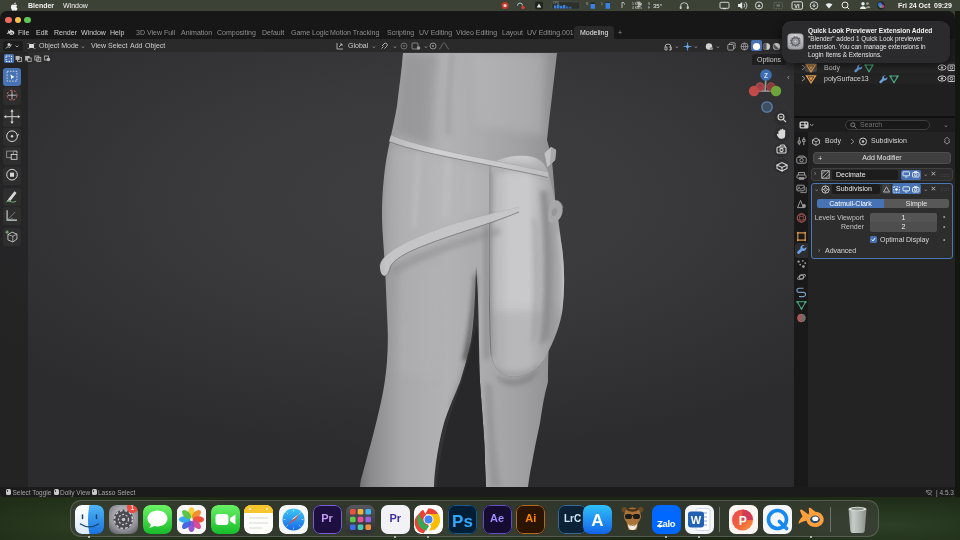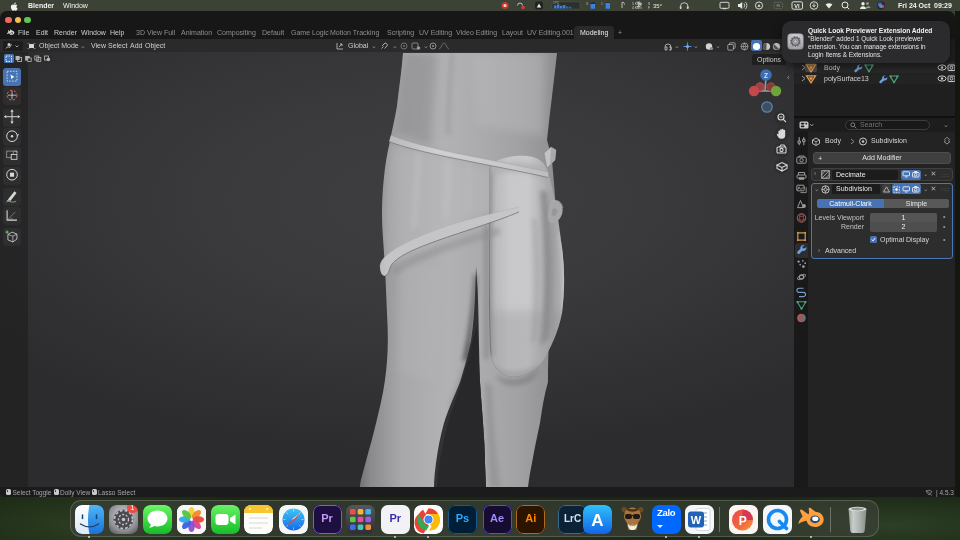--- a/index.html
+++ b/index.html
@@ -976,21 +976,21 @@
           <path d="M4.8 8.9a11.2 11.2 0 0 1 4.3-4.1l5 8.7a5.7 5.7 0 0 0 .4 6.7l-4.9 8.4A11.2 11.2 0 0 1 4.8 8.9z" fill="#ea4335"></path>
           <path d="M3.3 14.5c0-2 .6-4 1.5-5.6l5.3 9.1a5.7 5.7 0 0 0 5 2.8l-2.8 4.8A11.2 11.2 0 0 1 3.3 14.5z" fill="#34a853"></path>
           <path d="M24.2 8.9a11.2 11.2 0 0 1-4.6 16.3l-5.3-9.1 .2-1.6 1.2-3.4 -1.2-2.2z" fill="#fbbc05" transform="rotate(0 14.5 14.5)"></path>
           <path d="M24.2 8.9a11.2 11.2 0 0 1-9.3 16.8l5-8.7a5.7 5.7 0 0 0-.4-6.7z" fill="#fbbc05"></path>
           <circle cx="14.5" cy="14.5" r="5" fill="#fff"></circle>
           <circle cx="14.5" cy="14.5" r="4" fill="#4285f4"></circle>
         </svg>
     </div>
 
     <div class="dicon" style="left:377px;background:#001e36;">
-      <div class="dlabel" style="top:7px;font-size:11px;color:#31a8ff;">Ps</div>
+      <div class="dlabel" style="top:7px;font-size:17px;color:#31a8ff;">Ps</div>
       <div class="abs" style="left:0;top:0;width:29px;height:29px;border-radius:7px;border:1.5px solid #1a5a8a;"></div>
     </div>
 
     <div class="dicon" style="left:411.5px;background:#160b30;">
       <div class="dlabel" style="top:7px;font-size:11px;color:#9d8cff;">Ae</div>
       <div class="abs" style="left:0;top:0;width:29px;height:29px;border-radius:7px;border:1.5px solid #5d50c0;"></div>
     </div>
 
     <div class="dicon" style="left:445.2px;background:#2b1400;">
       <div class="dlabel" style="top:7px;font-size:11px;color:#ff8800;">Ai</div>
@@ -1023,21 +1023,21 @@
           <path d="M10 2.8c2 2 7 2 9 0l1.5 2c-2.5 2.5-9.5 2.5-12 0z" fill="#4a3318"></path>
           <rect x="7" y="9" width="7" height="5" rx="2" fill="#1e1a16"></rect>
           <rect x="15" y="9" width="7" height="5" rx="2" fill="#1e1a16"></rect>
           <path d="M14 10.5h1.5" stroke="#1e1a16" stroke-width="1.2"></path>
           <path d="M10 19c1.5 2.5 7.5 2.5 9 0 0 4-2 6-4.5 6s-4.5-2-4.5-6z" fill="#f5efe4"></path>
           <path d="M11 19.5l1.5 2 2-2.2 2 2.2 1.5-2" stroke="#c9b98f" stroke-width="0.8" fill="none"></path>
         </svg>
     </div>
 
     <div class="dicon" style="left:580.6px;background:#0068ff;">
-      <div class="dlabel" style="top:2px;font-size:9.5px;color:#fff;letter-spacing:-0.3px;">Zalo</div>
+      <div class="dlabel" style="top:13px;font-size:9.5px;color:#fff;letter-spacing:-0.3px;">Zalo</div>
       <div class="abs" style="left:5px;top:20px;width:0;height:0;border:3px solid transparent;border-top-color:#fff;opacity:0.9;"></div>
     </div>
 
     <div class="dicon" style="left:614.3px;background:#f4f6f9;">
       <svg width="29" height="29" viewBox="0 0 29 29">
           <rect x="11" y="3.5" width="14" height="22" rx="2" fill="#fff" stroke="#c4d2e4" stroke-width="0.8"></rect>
           <path d="M14 8h8M14 12h8M14 16h8M14 20h8" stroke="#aac4e4" stroke-width="1.3"></path>
           <rect x="3" y="6.5" width="16" height="16" rx="3" fill="#2262b4"></rect>
           <text x="11" y="18.6" font-size="11" font-weight="bold" fill="#fff" text-anchor="middle" font-family="Liberation Sans">W</text>
         </svg>

